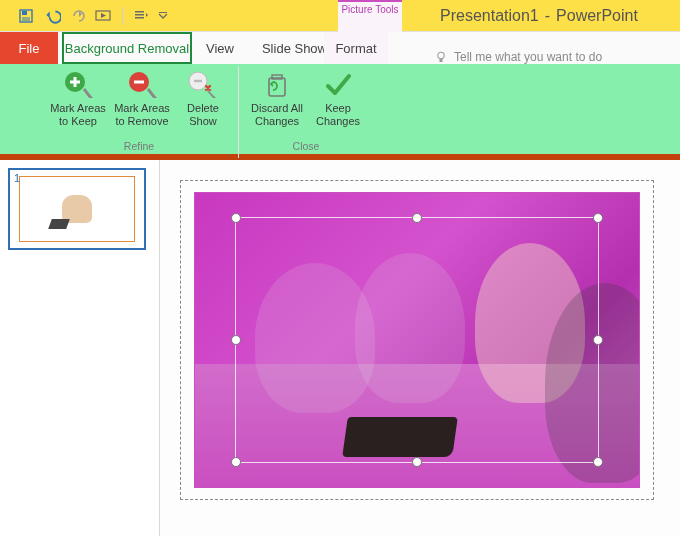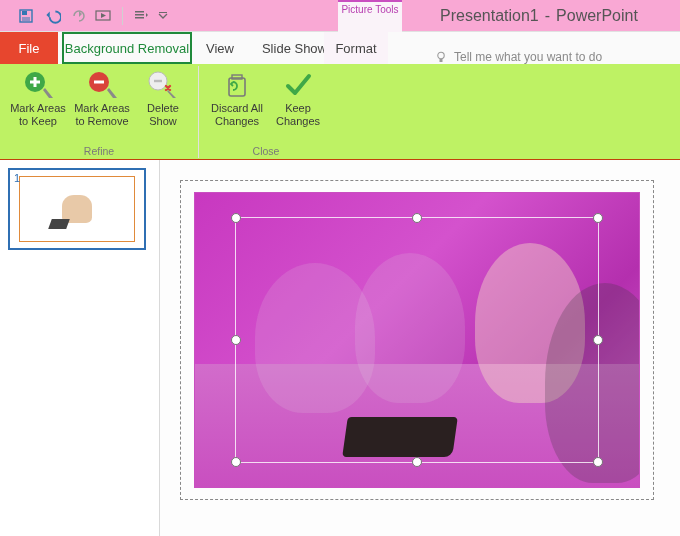--- a/index.html
+++ b/index.html
@@ -1,37 +1,37 @@
 <!DOCTYPE html>
 <html><head>
 <meta charset="utf-8">
 <style>
   * { box-sizing: border-box; margin: 0; padding: 0; font-family: "Segoe UI", Arial, sans-serif; }
   body { width: 680px; height: 536px; background: #fff; overflow: hidden; font-size: 12px; color: #444; }
 
   
-  .titlebar { height: 32px; background: #f9a8d4; border-bottom: 1px solid #e1e1e1; display: flex; align-items: center; }
+  .titlebar { height: 32px; background: #fde047; border-bottom: 1px solid #e1e1e1; display: flex; align-items: center; }
   .qat { display: flex; align-items: center; gap: 2px; padding-left: 14px; }
   .qat-btn { width: 24px; height: 24px; display: flex; align-items: center; justify-content: center; }
   .tool-tab-wrap { position: absolute; left: 338px; top: 0; width: 64px; height: 32px; display:flex;flex-direction:column;align-items:center;justify-content:flex-start;padding-top:2px; background:#faf3f9; border-top:2px solid #c94fc0;}
   .tool-tab-label1 { font-size: 10px; color:#b73db0; line-height:12px;}
   .app-title { position:absolute; left: 440px; top: 0; height:32px; display:flex; align-items:center; gap:6px; font-size:16px; color:#555;}
   .qat-sep { width:1px; height:18px; background:#d0d0d0; margin:0 4px;}
 
   
   .tabrow { height: 32px; background: #fafafa; display:flex; align-items:stretch; position:relative; }
   .file-tab { background:#e7462e; color:#fff; width:58px; display:flex; align-items:center; justify-content:center; font-size:13px;}
   .bgrem-tab { border:2px solid #1f8a3b; color:#1f8a3b; width:130px; margin-left:4px; display:flex; align-items:center; justify-content:center; font-size:13px;}
   .plain-tab { display:flex; align-items:center; justify-content:center; padding:0 14px; font-size:13px; color:#444;}
   .format-tab { position:absolute; left:324px; top:0; width:64px; height:32px; background:#faf3f9; display:flex; align-items:center; justify-content:center; font-size:13px; color:#444;}
   .tellme { position:absolute; left:434px; top:0; height:32px; display:flex; align-items:flex-end; gap:6px; color:#8a8a8a; font-size:12px;}
   .bulb { width:14px; height:14px;}
 
   
-  .ribbon { height: 96px; background:#bef264; border-bottom:1px solid #c2410c; display:flex; position:relative;}
+  .ribbon { height: 96px; background:#86efac; border-bottom:6px solid #c2410c; display:flex; position:relative;padding-left:40px;}
   .rgroup { display:flex; flex-direction:column; align-items:center; justify-content:flex-start; padding:4px 6px 0 6px;}
   .rgroup .btnrow { display:flex; gap:0px;}
   .rbtn { width:64px; display:flex; flex-direction:column; align-items:center; gap:2px; padding-top:2px;}
   .rbtn.narrow{ width:58px;}
   .rbtn .icn { width:34px; height:30px; display:flex; align-items:center; justify-content:center;}
   .rbtn .lbl { font-size:11px; text-align:center; line-height:13px; color:#3a3a3a;}
   .rgroup .glabel { margin-top:auto; font-size:10.5px; color:#7a7a7a; padding-bottom:2px;}
   .rdiv { width:1px; background:#e0e0e0; height:92px; margin-top:2px;}
 
   

